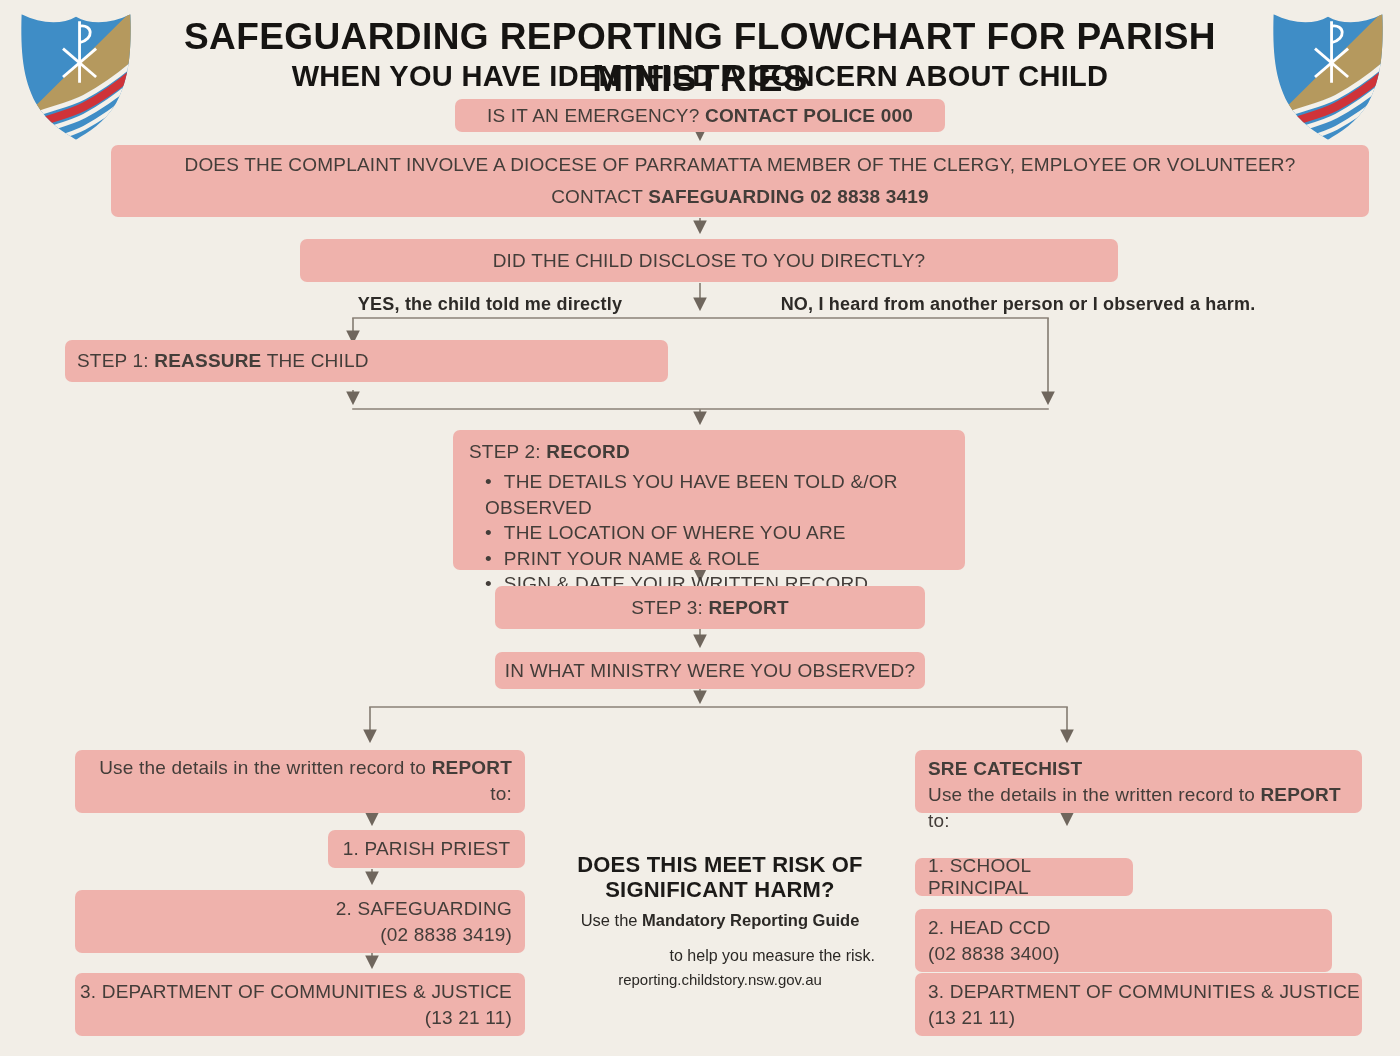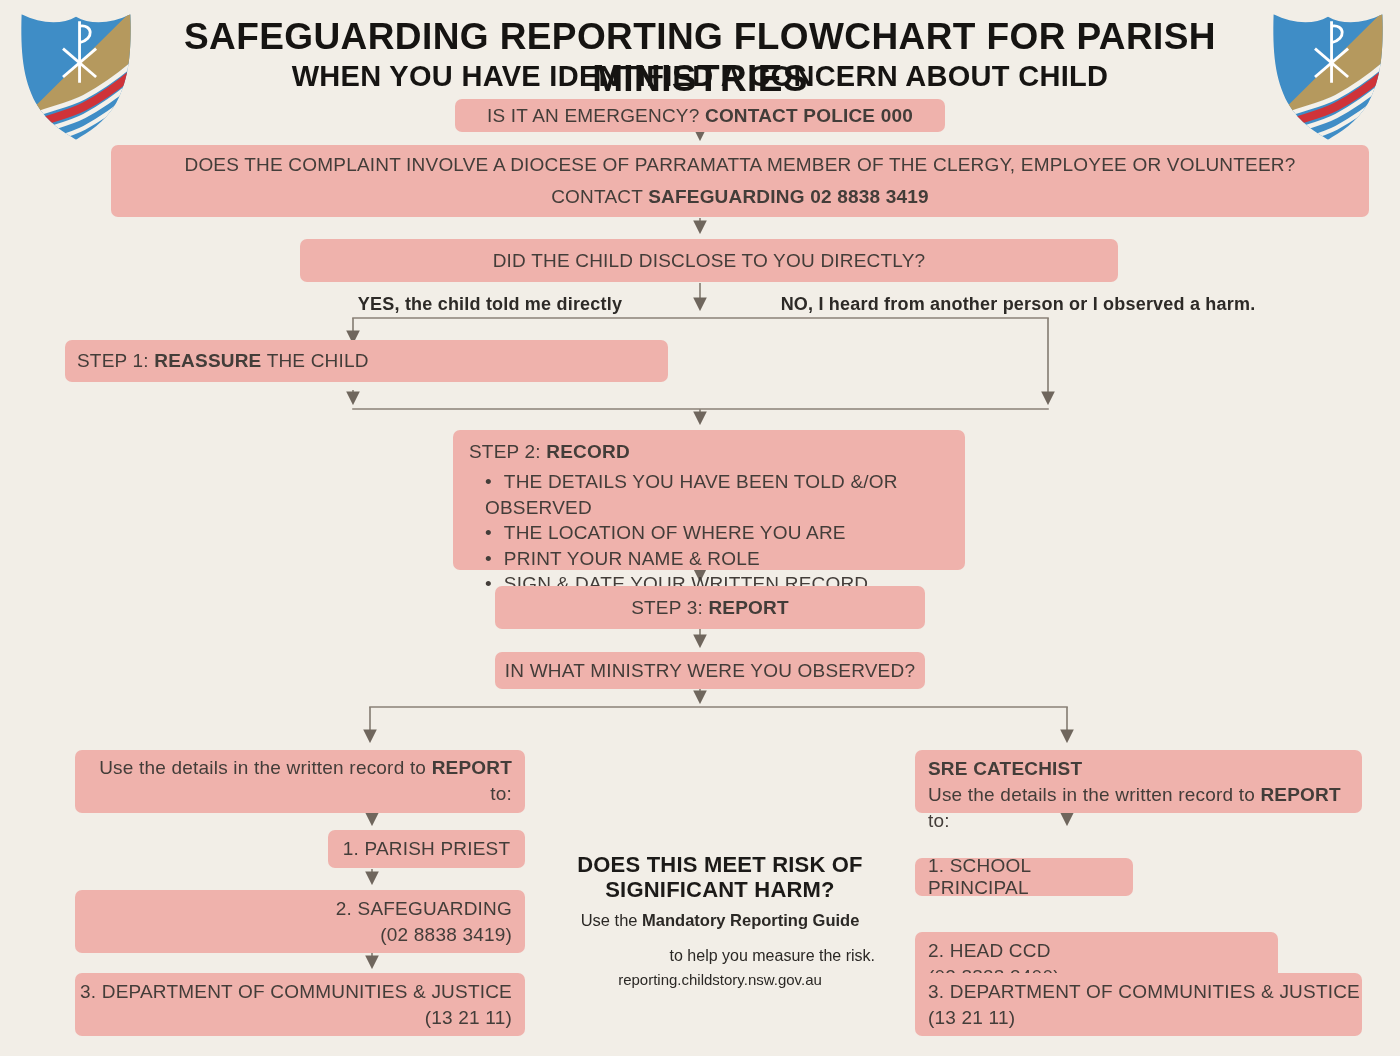--- a/index.html
+++ b/index.html
@@ -31,21 +31,21 @@
   .box-step2 li{line-height:25.5px;}
   .box-step2 li::before{content:"•";margin-right:12px;}
   .box-step3{left:495px;top:586px;width:430px;height:43px;}
   .box-ministry{left:495px;top:652px;width:430px;height:37px;}
   .box-parish-header{left:75px;top:750px;width:450px;height:63px;line-height:26px;padding-top:5px;}
   .box-parish-1{left:328px;top:830px;width:197px;height:38px;}
   .box-parish-2{left:75px;top:890px;width:450px;height:63px;line-height:26px;}
   .box-parish-3{left:75px;top:973px;width:450px;height:63px;line-height:26px;}
   .box-sre-header{left:915px;top:750px;width:447px;height:63px;line-height:26px;padding-top:6px;}
   .box-sre-1{left:915px;top:830px;width:218px;height:38px;display:flex;align-items:center;margin-top:28px;}
-  .box-sre-2{left:915px;top:932px;width:363px;height:63px;line-height:26px;}
+  .box-sre-2{left:915px;top:909px;width:417px;height:63px;line-height:26px;}
   .box-sre-3{left:915px;top:973px;width:447px;height:63px;line-height:26px;}
   .riskblock{position:absolute;left:565px;top:852px;width:310px;text-align:center;color:#2b2825;}
   .risk-title{font-size:22px;font-weight:bold;line-height:25px;color:#1c1a18;letter-spacing:.2px;}
   .risk-line{font-size:16.5px;margin-top:9px;}
   .risk-line2{font-size:16px;margin-top:17px;text-align:right;}
   .risk-link{font-size:15px;margin-top:6px;}
   .hiddendefs{position:absolute;width:0;height:0;}
 </style>
 </head>
 <body>

